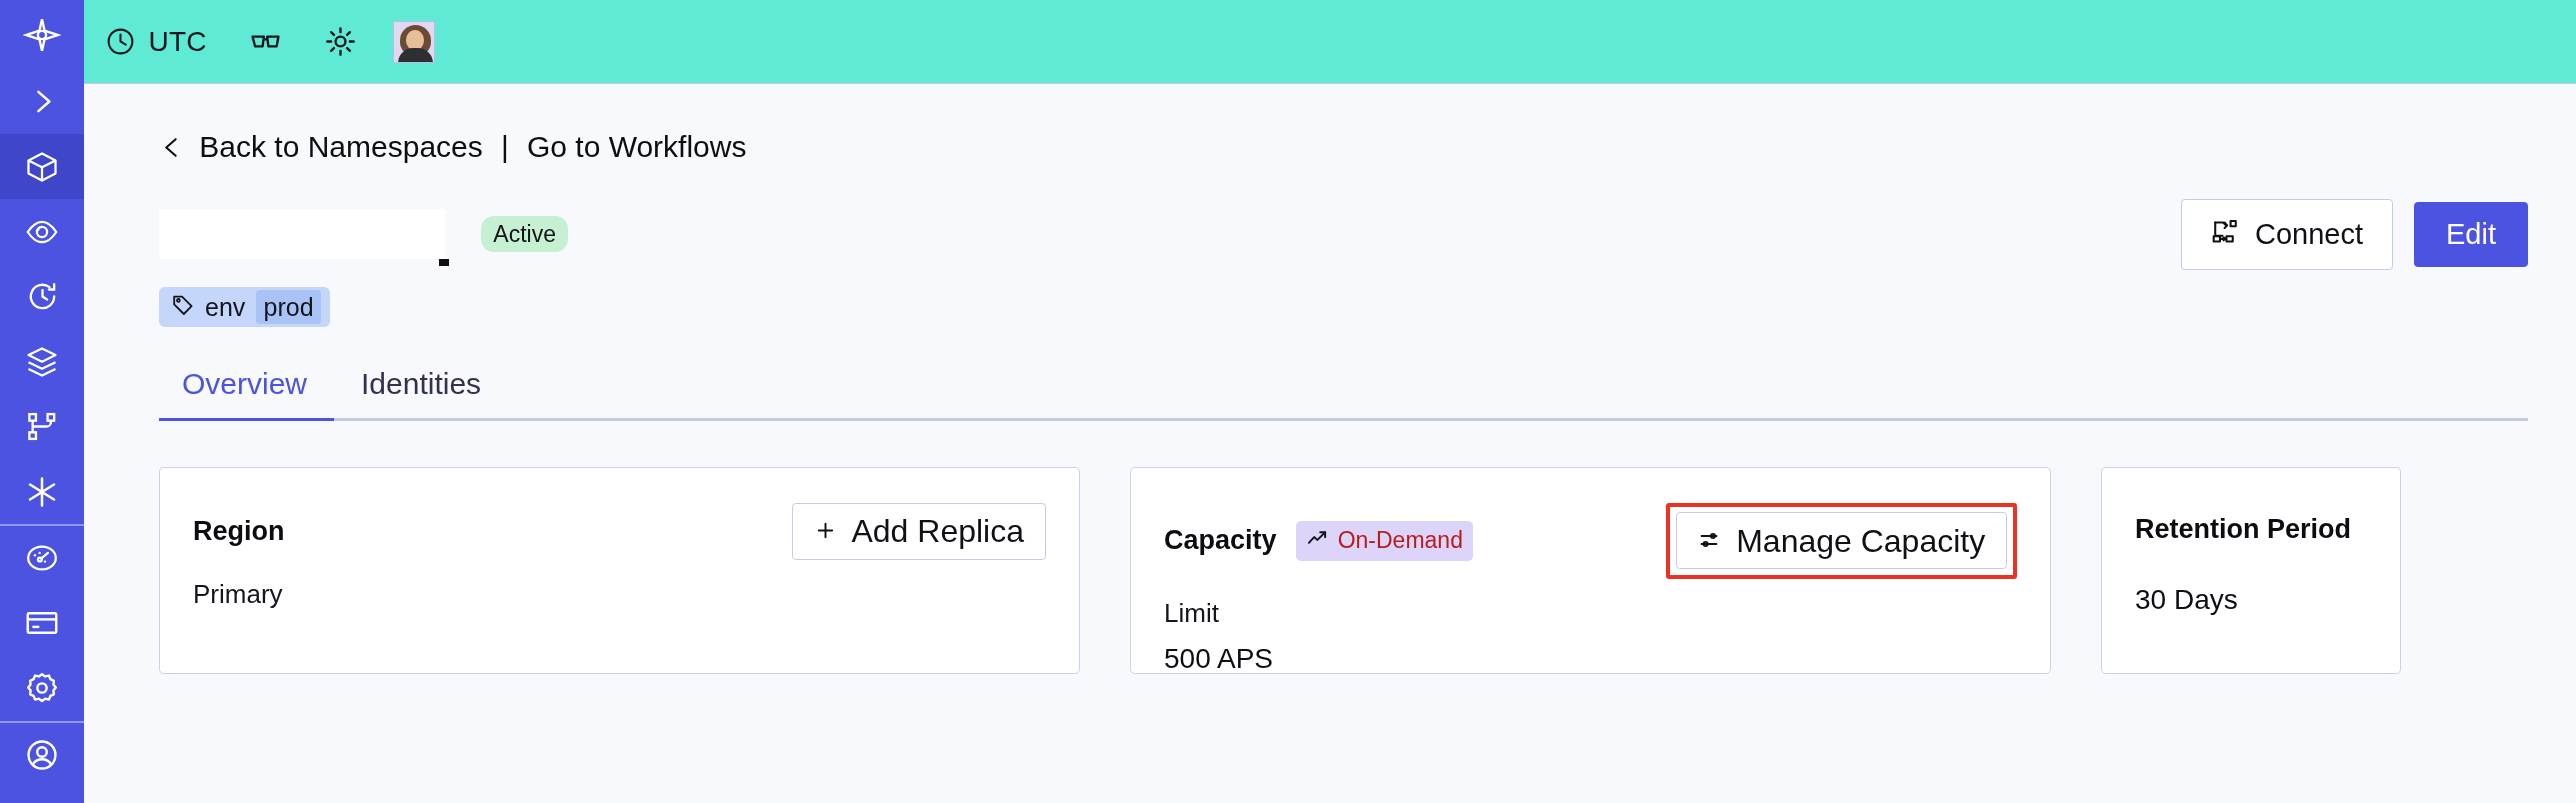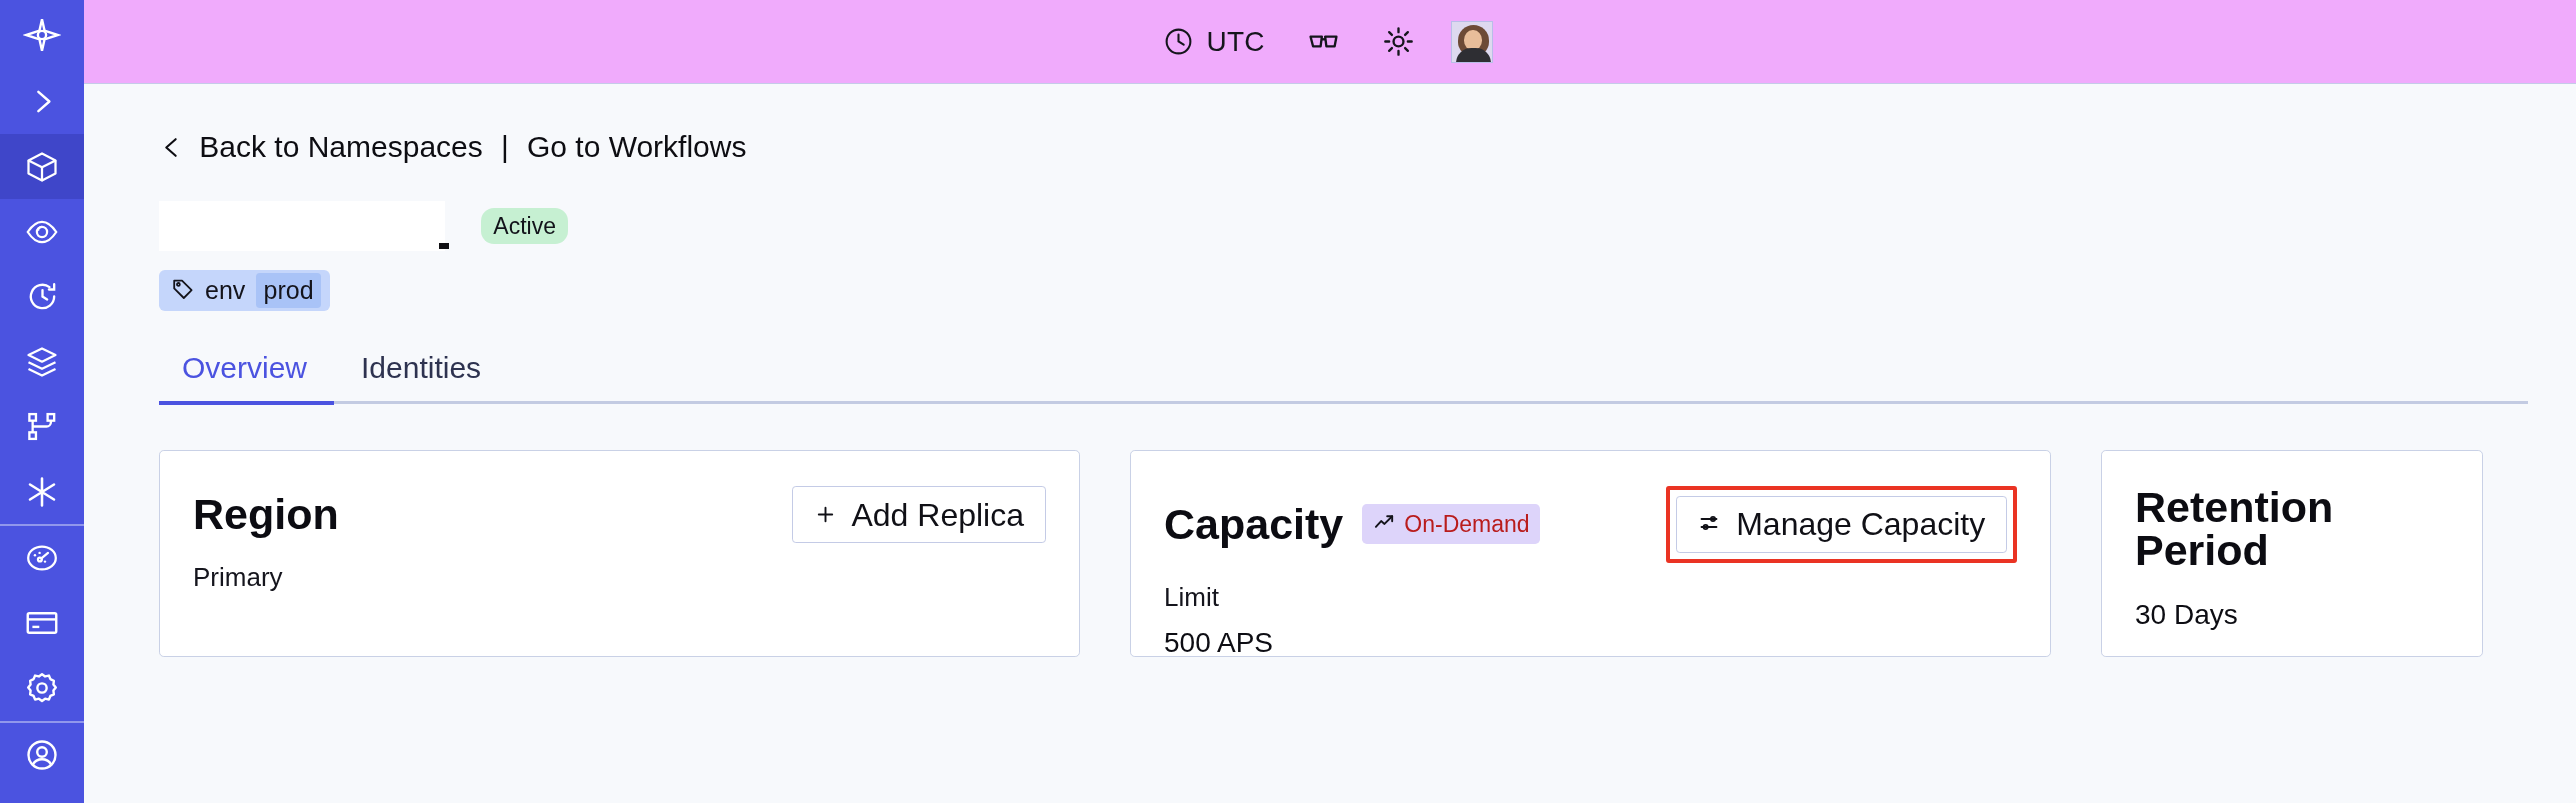--- a/index.html
+++ b/index.html
@@ -46,25 +46,25 @@
   }
   .sb-spacer { flex: 1 1 auto; }
 
   
   .right { flex: 1 1 auto; display: flex; flex-direction: column; min-width: 0; }
 
   
   .topbar {
     height: 84px;
     min-height: 84px;
-    background: #f0abfc;
+    background: #5eead4;
     border-bottom: 1.9px solid #c5cbe8;
     display: flex;
     align-items: center;
-    justify-content: center;
+    justify-content: flex-start;
     padding-right: 25px;
     gap: 0px;
   }
   .tb-group {
     display: flex;
     align-items: center;
     gap: 12.5px;
     padding: 0 21px;
     color: #0b0b0f;
   }
@@ -226,24 +226,24 @@
     background: #ffffff;
     border: 1.9px solid #c9d1e6;
     border-radius: 4.8px;
     padding: 35px 33px 29px 33px;
     height: 207px;
     flex: 0 0 auto;
     position: relative;
   }
   .card.region { width: 921px; }
   .card.capacity { width: 921px; }
-  .card.retention { width: 382px; }
+  .card.retention { width: 300px; }
   .card-head { display: flex; align-items: center; min-height: 54px; }
   .card-title {
-    font-size: 43px;
+    font-size: 27px;
     font-weight: bold;
     color: #0c0c12;
     line-height: 1;
   }
   .badge-ondemand {
     margin-left: 19px;
     background: #ddd4fa;
     color: #b91c1c;
     font-size: 23px;
     padding: 6.7px 10.5px;
@@ -493,20 +493,41 @@
           <span class="bc-link">Back to Namespaces</span>
           <span class="bc-sep">|</span>
           <span class="bc-link">Go to Workflows</span>
         </div>
 
         <div class="title-row">
           <div class="title-redacted"></div>
           <div class="title-dot"></div>
           <span class="badge-active">Active</span>
 
+          <div class="title-actions">
+            <button class="btn btn-outline">
+              <span>
+                <svg width="29" height="29" viewBox="0 0 24 24" fill="none" stroke="#101016" stroke-width="1.7" stroke-linecap="round" stroke-linejoin="round">
+                  <path d="M3.5 4.5h6.5l2.4 2.4"></path>
+                  <polyline points="11.2,4.6 13.4,6.9 11.2,9.2"></polyline>
+                  <rect x="16.2" y="3.3" width="4.3" height="4.3"></rect>
+                  <path d="M3.5 4.5v11h6"></path>
+                  <rect x="2.2" y="15.9" width="5.2" height="4.3"></rect>
+                  <rect x="12.8" y="15.9" width="5.2" height="4.3"></rect>
+                  <path d="M8.1 18.1h3.6"></path>
+                  <polyline points="10.4,16.9 11.9,18.1 10.4,19.3"></polyline>
+                </svg>
+              </span>
+              <span>Connect</span>
+            </button>
+
+            <button class="btn btn-primary">
+              <span>Edit</span>
+            </button>
+          </div>
         </div>
 
         <div class="tag-row">
           <span class="tag">
             <span>
               <svg width="24" height="24" viewBox="0 0 24 24" fill="none" stroke="#14141b" stroke-width="1.8" stroke-linejoin="round">
                 <path d="M3.2 11.4V3.6h7.8l9.6 9.6-7.8 7.8z"></path>
                 <circle cx="7.4" cy="7.4" r="1.4"></circle>
               </svg>
             </span>

